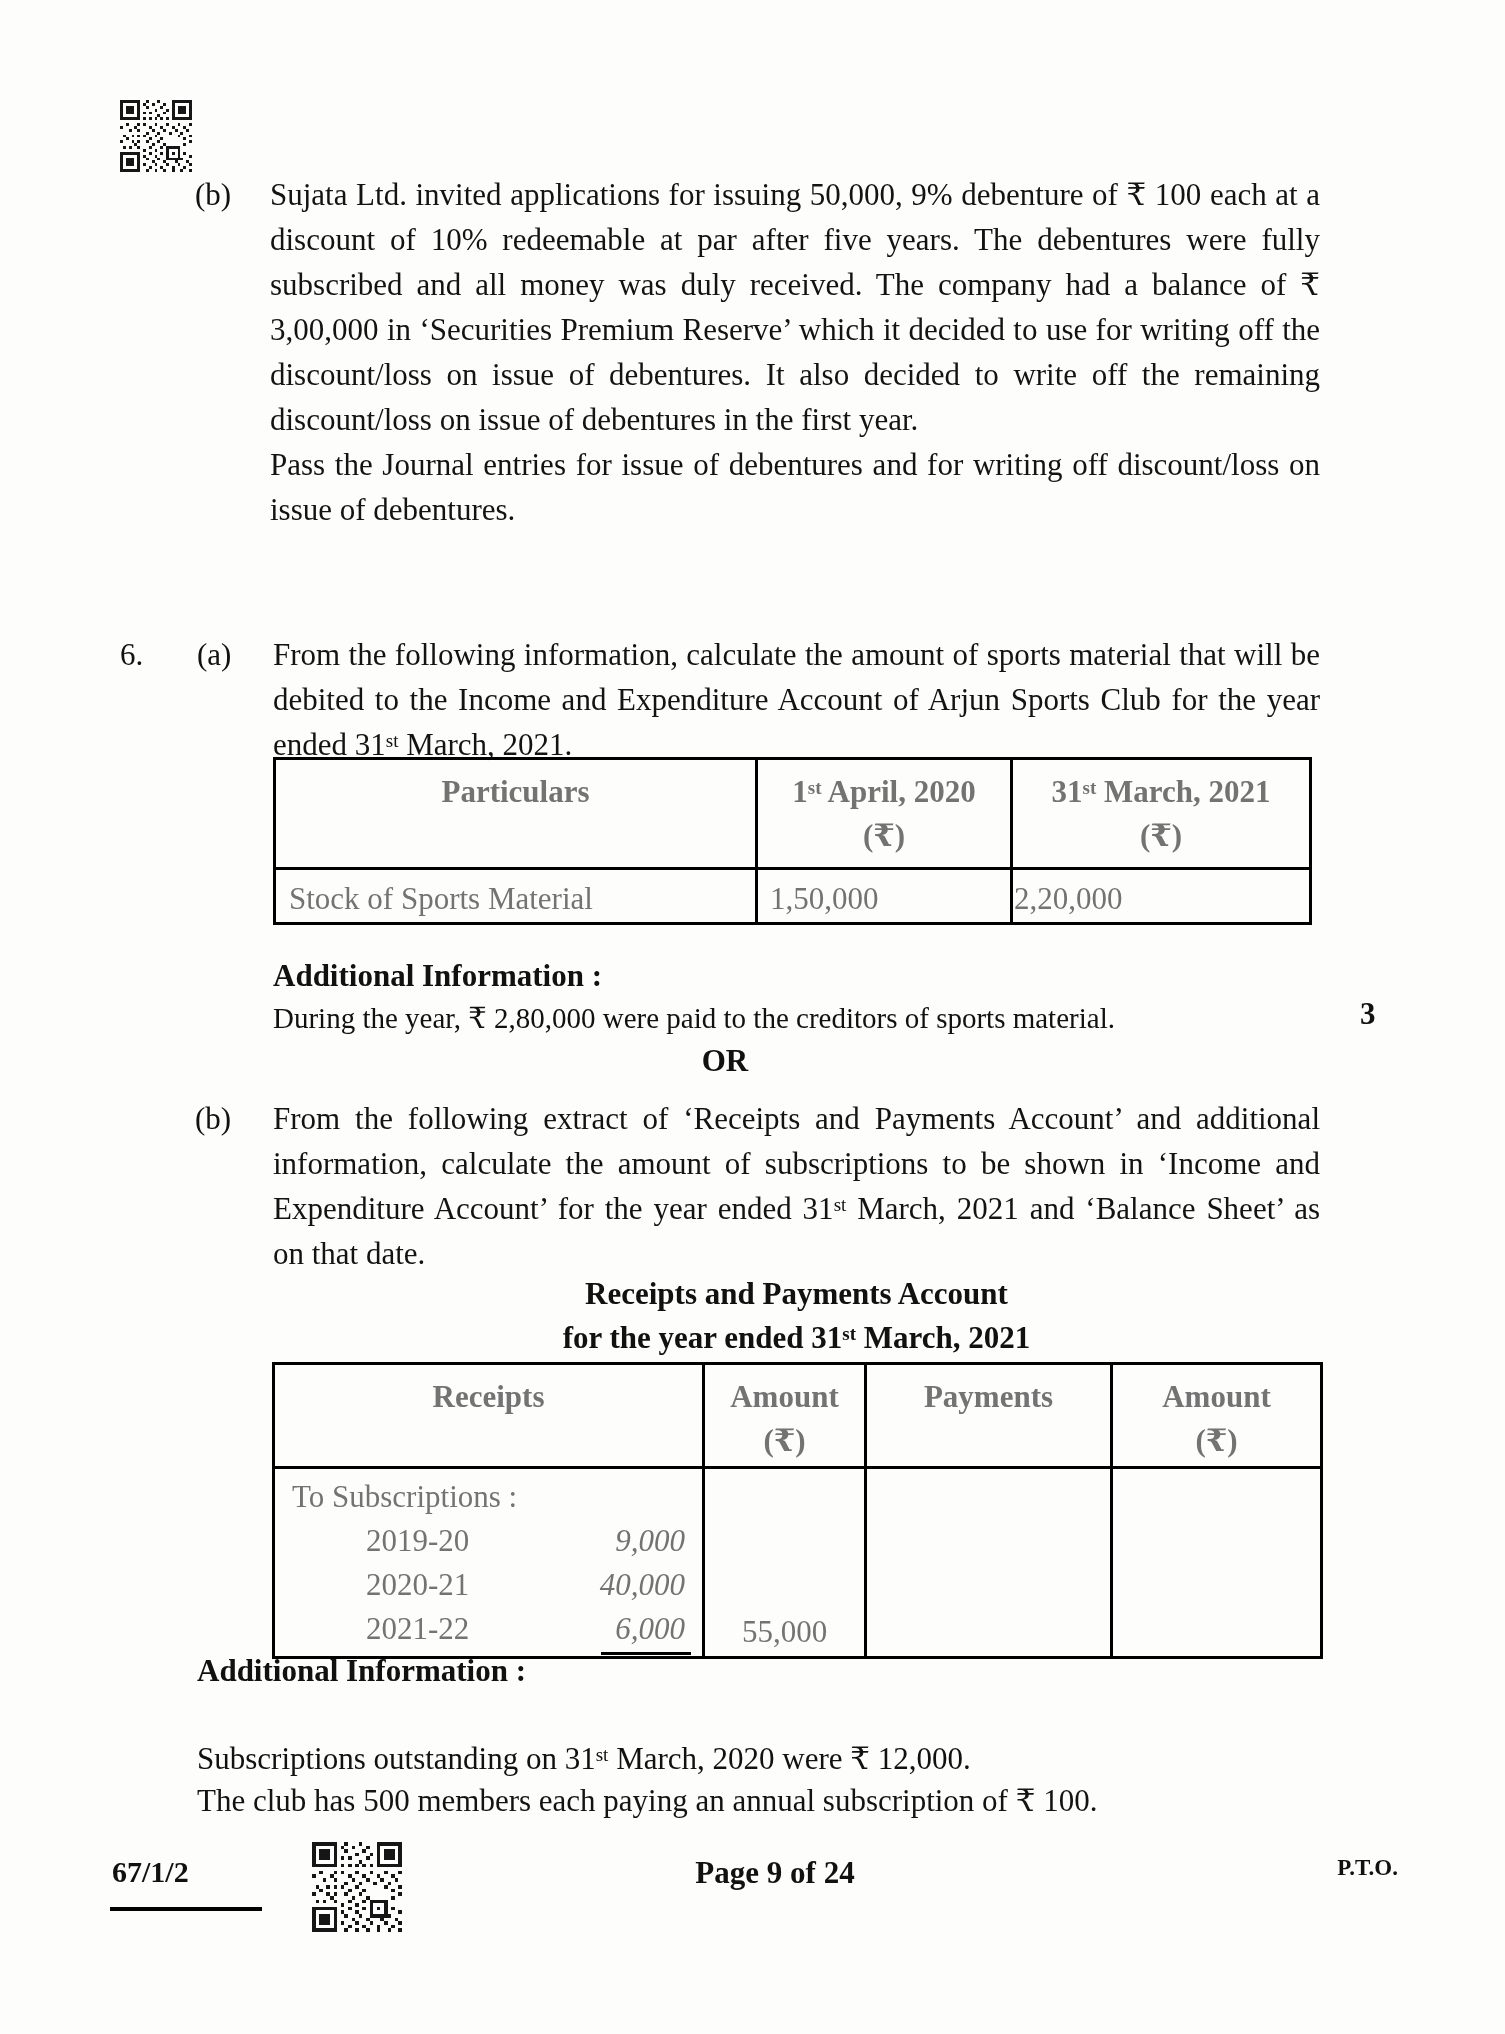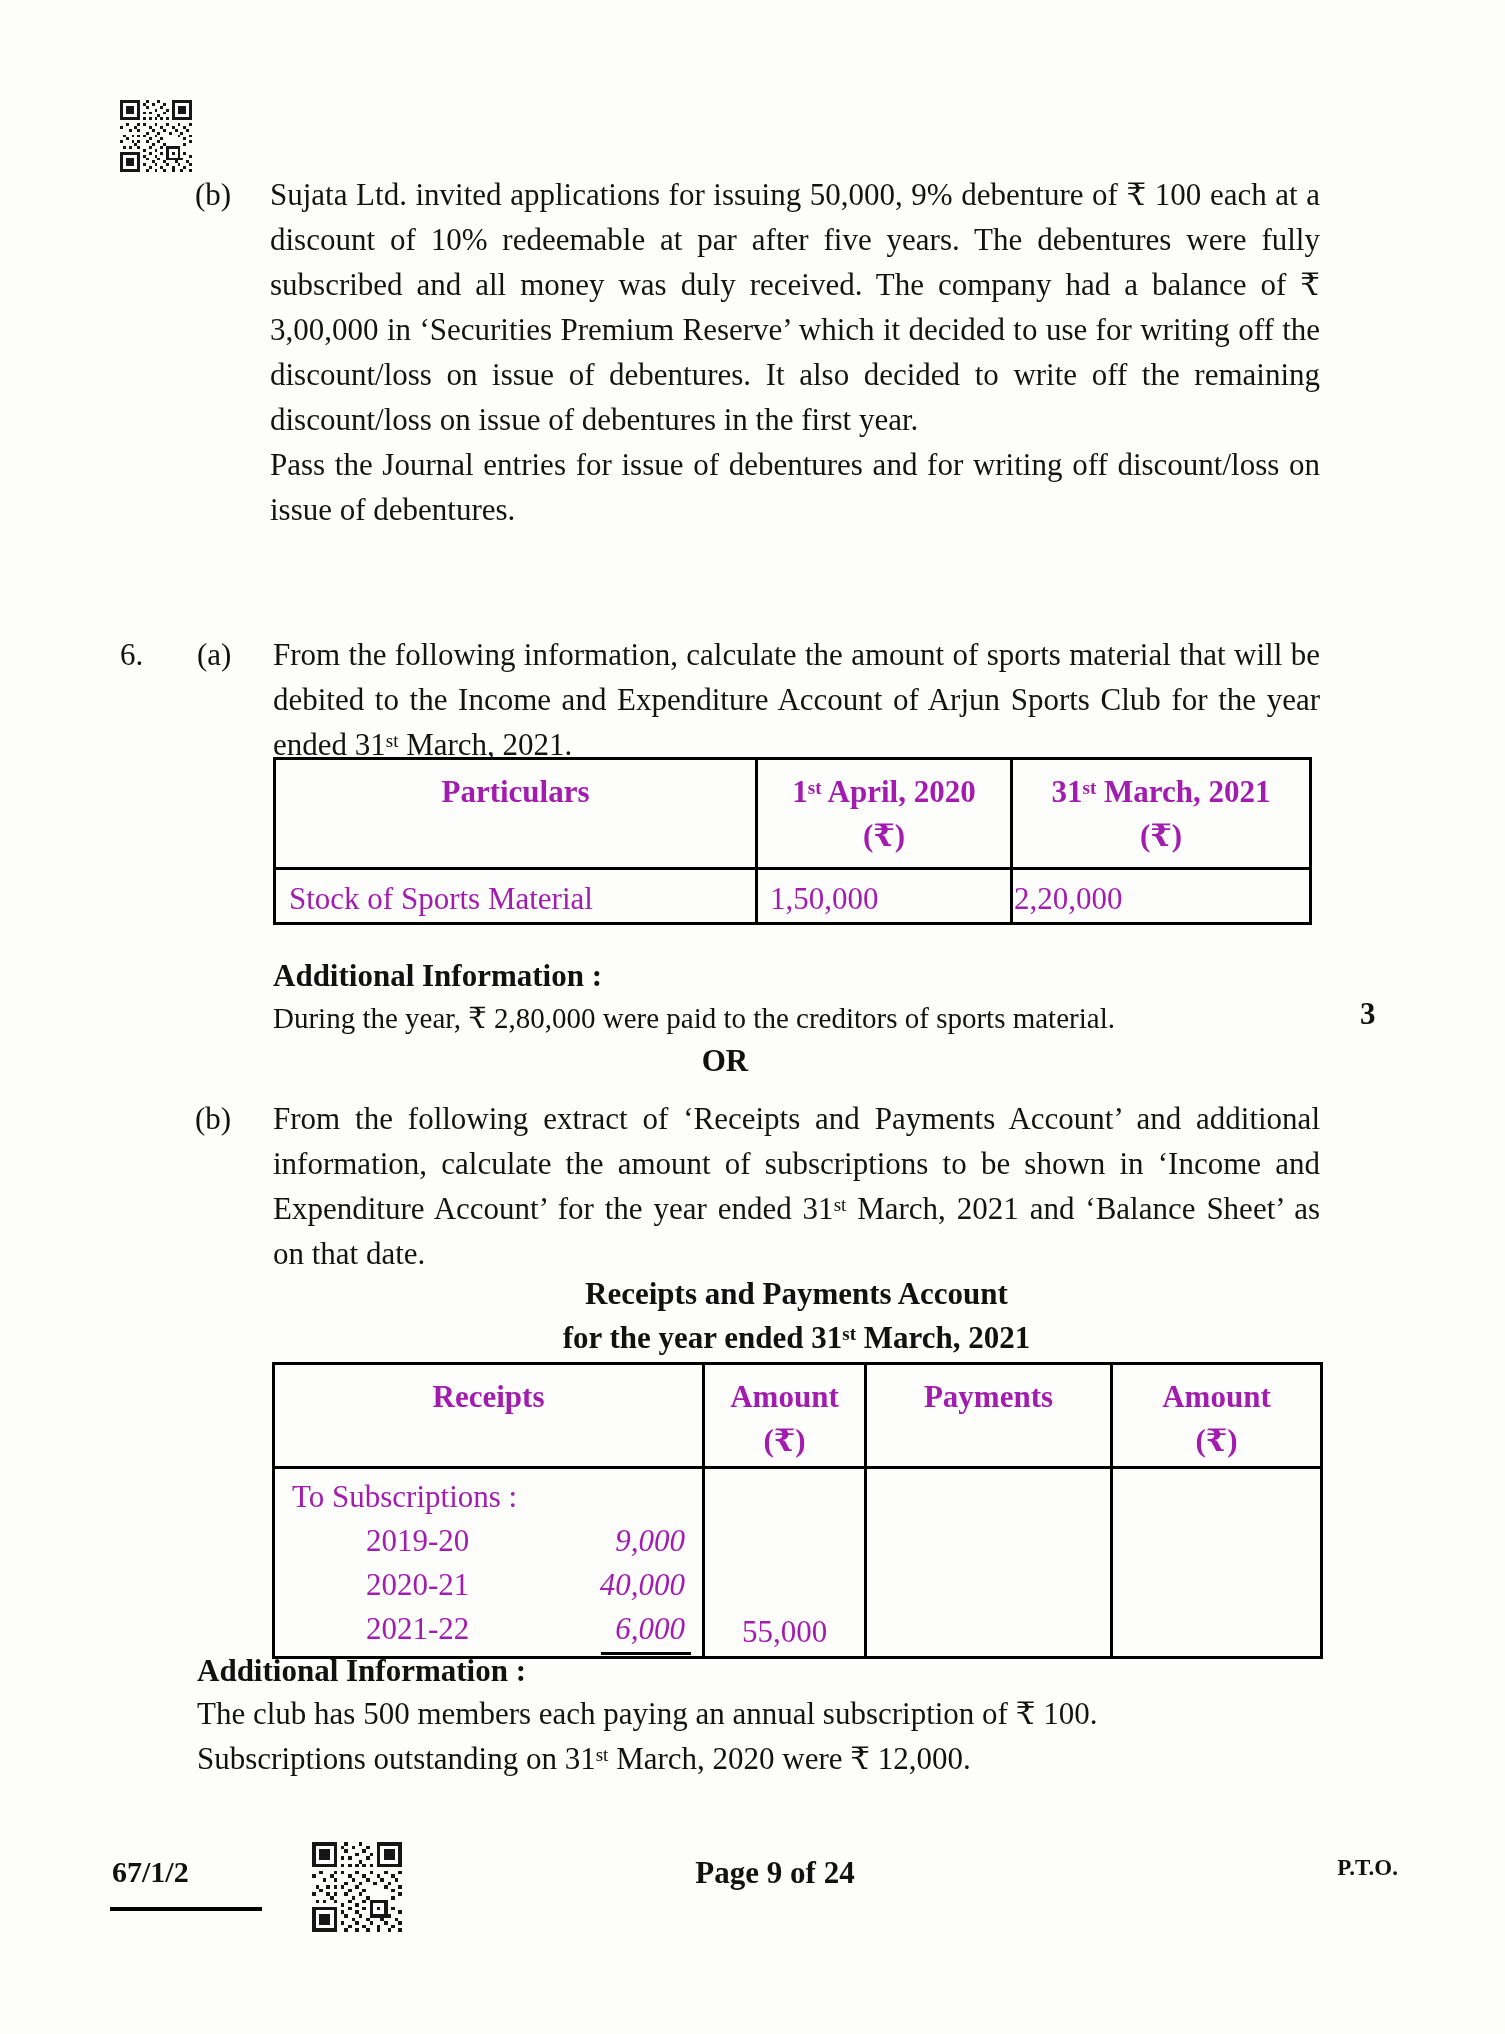--- a/index.html
+++ b/index.html
@@ -13,21 +13,21 @@
     overflow:hidden;
   }
   .abs { position:absolute; }
   .body-text { font-size:31px; line-height:45px; text-align:justify; color:#131313; }
   .label { font-size:31px; line-height:45px; }
   .bold { font-weight:bold; }
   .sp { font-size:19px; vertical-align:8px; line-height:0; }
   .marks { font-size:31px; font-weight:bold; }
 
   
-  table { border-collapse:collapse; table-layout:fixed; font-size:31px; color:#a21caf; }
+  table { border-collapse:collapse; table-layout:fixed; font-size:31px; color:#737373; }
   .extab { border:3px solid #000; }
   .extab th { border:3px solid #000; font-weight:bold; vertical-align:top; padding-top:10px; }
   .extab td { border-left:3px solid #000; border-right:3px solid #000; border-top:none; border-bottom:none; vertical-align:top; }
   .hd2 { line-height:44px; }
 
   .t1 { width:1036px; }
   .t1 th { height:96px; }
   .t1 td { line-height:45px; }
   .t1 .lbl { padding-left:13px; }
   .t1 .num2 { text-align:left; padding-right:45px;padding-left:12px; }
@@ -278,21 +278,21 @@
         <td>
             <div class="totcell" style="height:100%">55,000</div>
           </td>
         <td></td>
         <td></td>
       </tr>
     </tbody>
   </table>
 
   <div class="abs label bold" style="left:197px; top:1648px">Additional Information :</div>
-  <div class="abs body-text" style="left:197px; top:1691px; width:1123px">The club has 500 members each paying an annual subscription of ₹ 100.</div>
+  <div class="abs body-text" style="left:197px; top:1778px; width:1123px">The club has 500 members each paying an annual subscription of ₹ 100.</div>
   <div class="abs label" style="left:197px; top:1736px; width:1123px"><span>Subscriptions outstanding on 31</span><span class="sp">st</span><span> March, 2020 were ₹ 12,000.</span></div>
 
   <div class="abs bold" style="left:112px; top:1855px; font-size:30px">67/1/2</div>
   <div class="abs footer-rule" style="left:110px; top:1907px; width:152px; height:4px"></div>
 
   <svg class="abs qr" style="left:312px; top:1842px" width="90" height="90" viewBox="0 0 25 25">
       <use href="#qrsym"></use>
     </svg>
 
   <div class="abs center bold" style="left:550px; top:1855px; width:450px; font-size:31px">Page 9 of 24</div>

